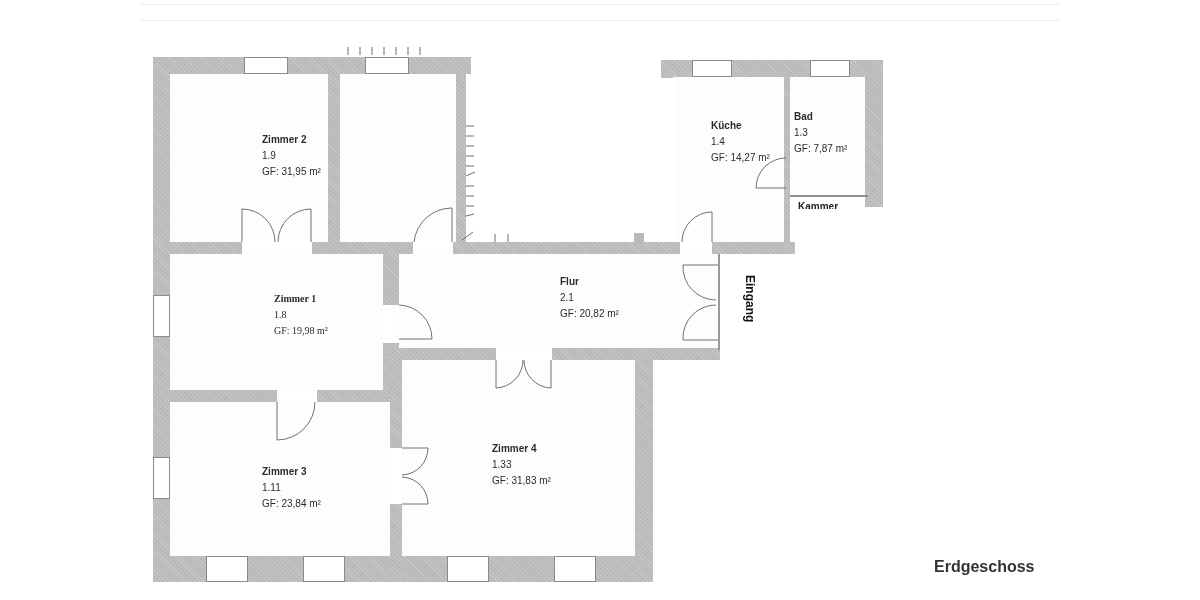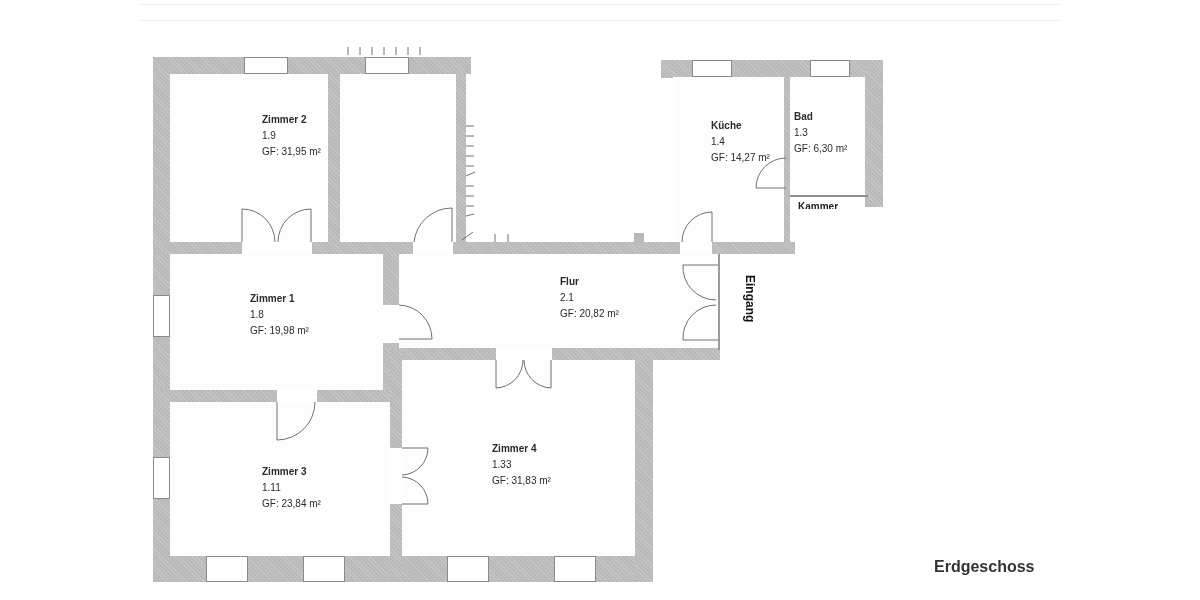--- a/index.html
+++ b/index.html
@@ -99,37 +99,37 @@
       <path d="M402 448 L428 448 A27 27 0 0 1 402 475"></path>
       <path d="M402 504 L428 504 A27 27 0 0 0 402 477"></path>
 
       <path d="M466 126 L474 126 M466 136 L474 136 M466 146 L474 146 M466 156 L474 156 M466 166 L474 166 M466 176 L475 172 M466 186 L474 186 M466 196 L474 196 M466 206 L474 206 M466 216 L474 214 M462 240 L473 232"></path>
       <path d="M348 47 L348 55 M360 47 L360 55 M372 47 L372 55 M384 47 L384 55 M396 47 L396 55 M408 47 L408 55 M420 47 L420 55"></path>
       <path d="M495 234 L495 242 M508 234 L508 242"></path>
     </g>
     <rect x="634" y="233" width="10" height="10" fill="#b9b9b9"></rect>
   </svg>
 
-  <div class="label" style="left:262px;top:112px;">
+  <div class="label" style="left:262px;top:132px;">
     <div class="name">Zimmer 2</div>
     <div>1.9</div>
     <div>GF: 31,95 m²</div>
   </div>
   <div class="label" style="left:711px;top:98px;margin-top:20px;">
     <div class="name">Küche</div>
     <div>1.4</div>
     <div>GF: 14,27 m²</div>
   </div>
   <div class="label" style="left:794px;top:109px;">
     <div class="name">Bad</div>
     <div>1.3</div>
-    <div>GF: 6,30 m²</div>
+    <div>GF: 7,87 m²</div>
   </div>
   <div class="kammer">Kammer</div>
-  <div class="label" style="left:250px;top:291px;">
+  <div class="label" style="left:274px;top:291px;font-family:Liberation Serif, serif;">
     <div class="name">Zimmer 1</div>
     <div>1.8</div>
     <div>GF: 19,98 m²</div>
   </div>
   <div class="label" style="left:560px;top:274px;">
     <div class="name">Flur</div>
     <div>2.1</div>
     <div>GF: 20,82 m²</div>
   </div>
   <div class="label" style="left:262px;top:436px;margin-top:28px;">

